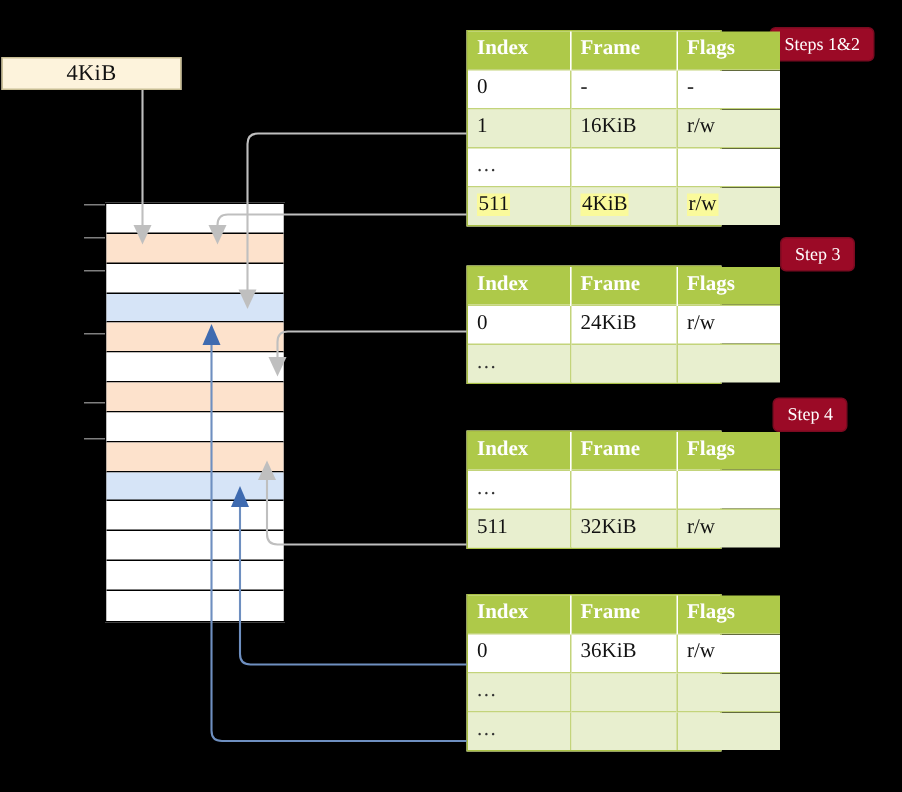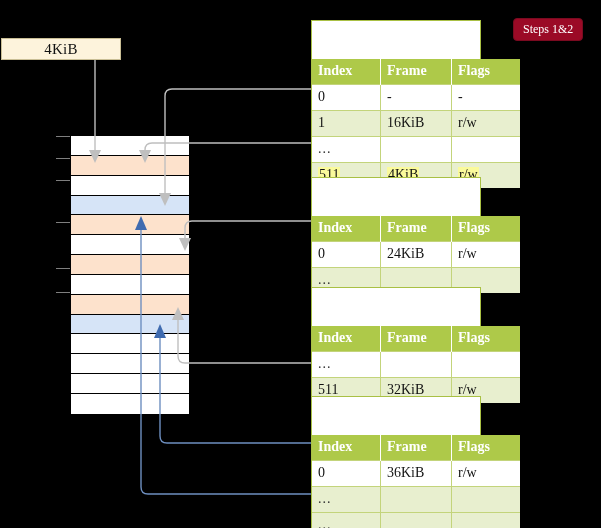--- a/index.html
+++ b/index.html
@@ -84,21 +84,20 @@
     border-collapse: collapse;
     background: #FFFFFF;
     border: 1px solid #A9C044;
     font-size: 14px;
     color: #111111;
   }
   .ptable table {
     border-collapse: collapse;
     width: 100%;
     table-layout: fixed;
-    margin-top: 38px;
   }
   .ptable th {
     background: #AEC949;
     color: #FFFFFF;
     font-weight: bold;
     text-align: left;
     padding: 3px 6px 4px 6px;
     border-right: 1px solid #FFFFFF;
     font-size: 14px;
     line-height: 1.25;
@@ -147,21 +146,23 @@
 </head>
 <body>
 
 <div id="stage">
 
   <div class="src-box" style="left:1px; top:38px; width:120px; height:22px;">4KiB</div>
 
 
   <div class="badge" style="left:513px; top:18px;">Steps 1&amp;2</div>
 
-
+  <div class="badge" style="left:520px; top:158px;">Step 3</div>
+
+  <div class="badge" style="left:515px; top:265px;">Step 4</div>
 
   <div class="tick" style="top:136px;"></div>
   <div class="tick" style="top:158px;"></div>
   <div class="tick" style="top:180px;"></div>
   <div class="tick" style="top:222px;"></div>
   <div class="tick" style="top:268px;"></div>
   <div class="tick" style="top:292px;"></div>
 
   <div class="memcol" id="memcol" style="left:70px; top:135px; width:120px; height:280px;">
       <div class="memrow plain" style="height: 19.8571px;"></div>

